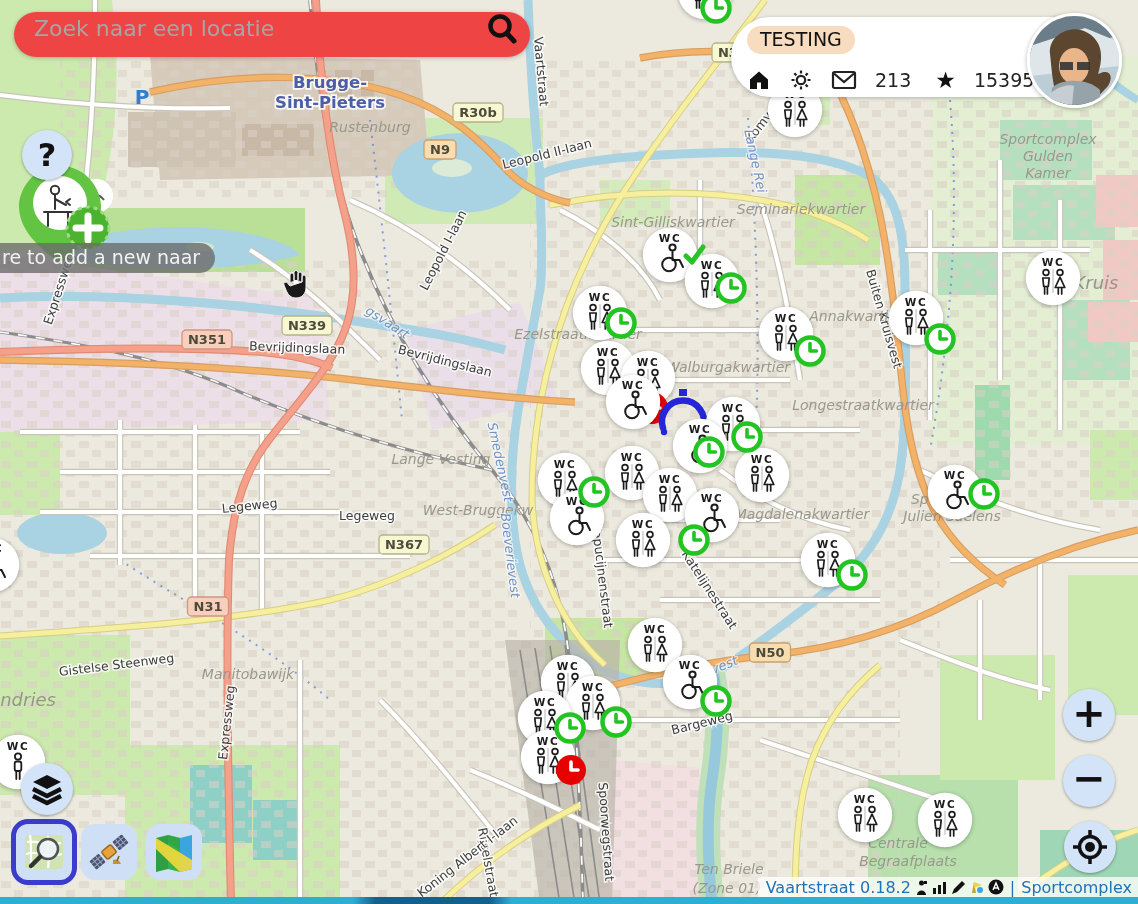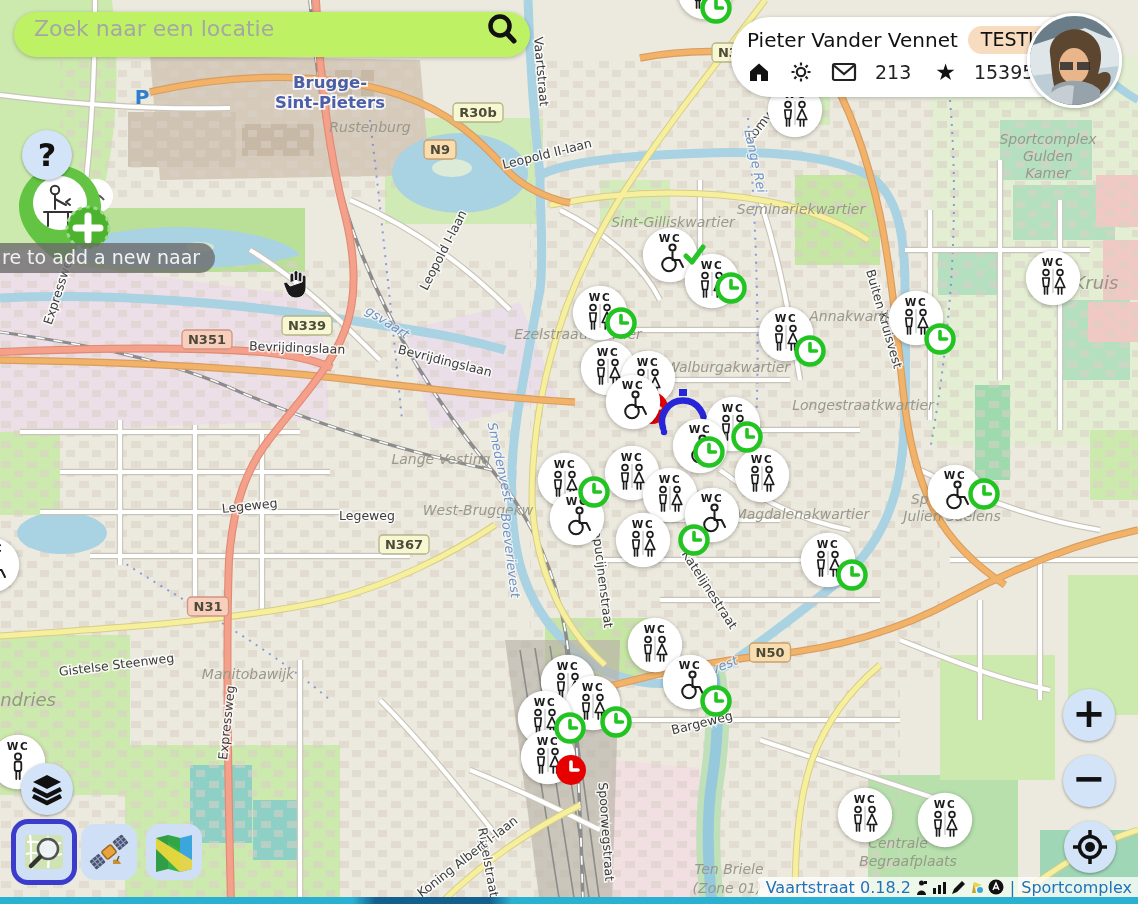--- a/index.html
+++ b/index.html
@@ -20,39 +20,39 @@
   .bg-bs{fill:#f8cebc;stroke:#cf9582}
   
   #markers{position:absolute;inset:0;z-index:10;pointer-events:none}
   .pin{position:absolute;width:56px;height:56px;margin:-28px 0 0 -28px;pointer-events:auto}
   .pin svg{width:100%;height:100%;filter:drop-shadow(0 1px 2px rgba(0,0,0,.3))}
   .decor{position:absolute;width:56px;height:56px;margin:-28px 0 0 -28px}
   .obadge{position:absolute;width:40px;height:40px;margin:-20px 0 0 -20px;z-index:11}
   .wctext{font-size:10.5px;font-weight:600;letter-spacing:1.5px;fill:#1c1c1c;text-anchor:middle;font-family:"DejaVu Sans",sans-serif}
   
   .chrome{position:absolute;z-index:30}
-  #searchbar{left:14px;top:12px;width:516px;height:45px;background:#bef264;border-radius:23px;
+  #searchbar{left:14px;top:12px;width:516px;height:45px;background:#ef4444;border-radius:23px;
     box-shadow:0 1px 4px rgba(0,0,0,.25);display:flex;align-items:center;padding:0 10px 12px 18px;box-sizing:border-box}
   #searchbar input{flex:1;border:none;outline:none;font-size:22px;color:#333;background:transparent;font-family:"DejaVu Sans",sans-serif}
   #searchbar input::placeholder{color:#a6a6a6}
   .roundbtn{position:absolute;border-radius:50%;background:#d4e4f8;display:flex;align-items:center;justify-content:center;
     box-shadow:0 1px 3px rgba(0,0,0,.35);cursor:pointer}
   #helpbtn{left:22px;top:130px;width:50px;height:50px;font-size:32px;font-weight:bold;color:#111}
   #layersbtn{left:21px;top:763px;width:52px;height:52px}
   #zoominbtn{left:1063px;top:689px;width:52px;height:52px;font-size:40px;font-weight:bold;color:#111;padding-bottom:4px;box-sizing:border-box}
   #zoomoutbtn{left:1063px;top:755px;width:52px;height:52px;font-size:40px;font-weight:bold;color:#111;padding-bottom:6px;box-sizing:border-box}
   #geobtn{left:1064px;top:821px;width:52px;height:52px}
   #tooltip{left:-14px;top:243px;background:rgba(108,108,108,.8);color:#f2f2f2;font-size:19px;
     padding:3px 15px 5px 16px;border-radius:15px;white-space:nowrap}
   #userpanel{left:731px;top:17px;width:372px;height:80px;background:#fff;border-radius:40px;
     box-shadow:0 1px 4px rgba(0,0,0,.25);padding:9px 0 0 16px;box-sizing:border-box}
   #userrow1{display:flex;align-items:center;gap:10px}
   #username{font-size:20px;color:#111;white-space:nowrap}
   #testingbadge{background:#f8dcc0;border-radius:15px;padding:2px 13px 4px;font-size:19px;color:#111}
-  #userrow2{display:flex;align-items:center;gap:18px;margin-top:6px}
+  #userrow2{display:flex;align-items:center;gap:18px;margin-top:14px}
   #userrow2 .cnt{font-size:19px;color:#222;margin-right:6px}
   #userrow2 svg{display:block}
   .staricon{font-size:23px;color:#111;line-height:1}
   #avatar{position:absolute;left:1027px;top:13px;width:95px;height:95px;border-radius:50%;
     border:3px solid #fff;box-sizing:border-box;overflow:hidden;box-shadow:0 1px 4px rgba(0,0,0,.3);z-index:31}
   #bgchooser{left:16px;top:824px;display:flex;gap:9px;align-items:center}
   .bgbtn{width:56px;height:56px;border-radius:14px;background:#cfe0f6;display:flex;align-items:center;justify-content:center;cursor:pointer}
   .bgbtn.sel{box-shadow:0 0 0 5px #3c3ccc;border-radius:12px}
   #attribution{right:0;bottom:7px;height:20px;background:rgba(255,255,255,.75);display:flex;align-items:center;
     gap:4px;padding:0 6px 0 8px;border-radius:3px 0 0 3px;font-size:16px;color:#1f72b8}
@@ -717,21 +717,20 @@
 </div>
 
 <svg class="chrome" id="handcursor" viewBox="0 0 28 32">
   <g fill="#1a1a1a" stroke="#f5f5f5" stroke-width="1">
     <path d="M8,14 V7 a2,2 0 0 1 4,0 V13 M12,12 V4.5 a2,2 0 0 1 4,0 V12 M16,12 V6 a2,2 0 0 1 4,0 V14 M20,14 V9 a2,2 0 0 1 4,0 V19 C24,26 20,30 14,30 C9,30 6,27 4,22 L2,17 a2,2 0 0 1 3.6,-1.8 L8,18 Z"></path>
   </g>
 </svg>
 
 <div class="chrome" id="userpanel">
   <div id="userrow1">
-    <span id="username">Pieter Vander Vennet</span>
     <span id="testingbadge">TESTING</span>
   </div>
   <div id="userrow2">
     <svg width="24" height="24" viewBox="0 0 24 24">
       <path d="M3,11.5 L12,3.5 L21,11.5 V21 H14 V14.5 H10 V21 H3 Z" fill="#111"></path>
     </svg>
     <svg width="24" height="24" viewBox="0 0 24 24">
       <g stroke="#222" stroke-width="2.2" fill="none">
         <circle cx="12" cy="12" r="4.2"></circle>
         <path d="M12,2.5 V5.5 M12,18.5 V21.5 M2.5,12 H5.5 M18.5,12 H21.5 M5.3,5.3 L7.4,7.4 M16.6,16.6 L18.7,18.7 M18.7,5.3 L16.6,7.4 M7.4,16.6 L5.3,18.7"></path>

